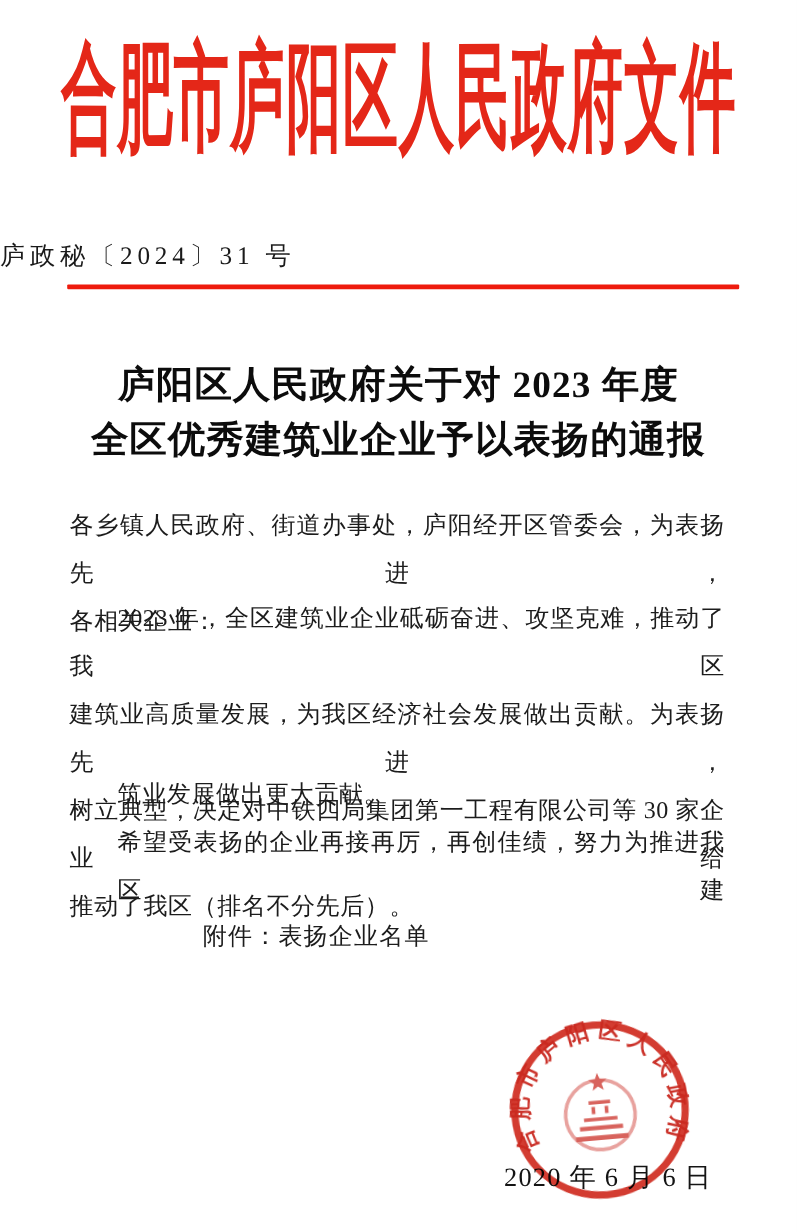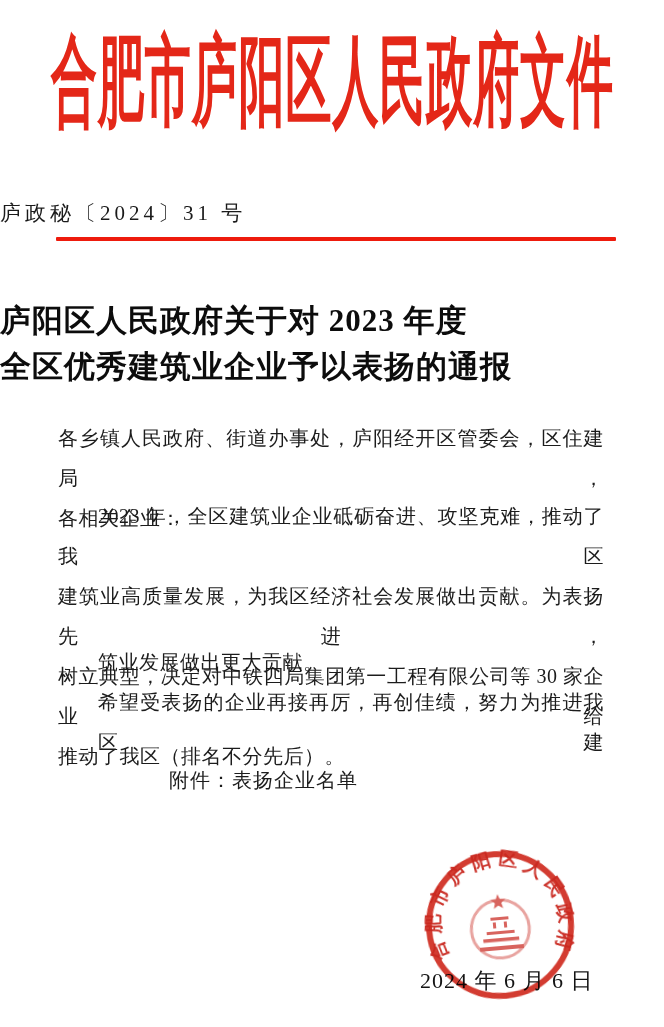--- a/index.html
+++ b/index.html
@@ -25,21 +25,21 @@
     position:absolute;top:199px;left:0;width:100%;text-align:left;
     font-size:21px;letter-spacing:4px;color:#1a1a1a;
   }
 
   .red-line{
     position:absolute;left:56px;top:237px;width:560px;height:4px;
     background:#ee1b0d;border-radius:1px;
   }
 
   .doc-title{
-    position:absolute;top:298px;left:0;width:100%;text-align:left;
+    position:absolute;top:298px;left:0;width:100%;text-align:center;
     font-weight:bold;font-size:31px;line-height:46px;color:#0c0c0c;
     letter-spacing:1px;
   }
 
   .para{
     position:absolute;left:58px;width:546px;
     font-size:20px;line-height:40px;color:#1c1c1c;letter-spacing:0.5px;
   }
   .para-1{top:418px;}
   .para-2{top:496px;}
@@ -87,37 +87,37 @@
   <div class="doc-number">庐政秘〔2024〕31 号</div>
 
   <div class="red-line"></div>
 
   <div class="doc-title">
     <div>庐阳区人民政府关于对 2023 年度</div>
     <div>全区优秀建筑业企业予以表扬的通报</div>
   </div>
 
   <div class="para para-1">
-      <div class="bline j">各乡镇人民政府、街道办事处，庐阳经开区管委会，区住建局，</div>
+      <div class="bline j">各乡镇人民政府、街道办事处，庐阳经开区管委会，为表扬先进，</div>
       <div class="bline">各相关企业：</div>
     </div>
   <div class="para para-2">
       <div class="bline j ind">2023 年，全区建筑业企业砥砺奋进、攻坚克难，推动了我区</div>
       <div class="bline j">建筑业高质量发展，为我区经济社会发展做出贡献。为表扬先进，</div>
       <div class="bline j">树立典型，决定对中铁四局集团第一工程有限公司等 30 家企业给</div>
       <div class="bline">推动了我区（排名不分先后）。</div>
     </div>
   <div class="para para-3">
       <div class="bline">筑业发展做出更大贡献。</div>
       <div class="bline j">希望受表扬的企业再接再厉，再创佳绩，努力为推进我区建</div>
     </div>
 
   <div class="attachment">附件：表扬企业名单</div>
 
-  <div class="issue-date">2024 年 6 月 6 日</div>
+  <div class="issue-date">2020 年 6 月 6 日</div>
 
   <svg class="seal" viewBox="0 0 160 160" xmlns="http://www.w3.org/2000/svg">
     <circle cx="80" cy="80" r="71" fill="none" stroke="#cf2b20" stroke-width="6" opacity="0.92"></circle>
     <path id="ringPath" d="M 26.5 107.2 A 60 60 0 1 1 133.5 107.2" fill="none"></path>
     <text font-size="19" font-weight="bold" fill="#c9281f" opacity="0.95" font-family="&quot;Liberation Serif&quot;,&quot;DejaVu Serif&quot;,serif">
       <textPath href="#ringPath" startOffset="0" textLength="245" lengthAdjust="spacing">合肥市庐阳区人民政府</textPath>
     </text>
     <g fill="#c9281f" opacity="0.72">
       <circle cx="80" cy="84" r="29" fill="none" stroke="#c9281f" stroke-width="3" opacity="0.6"></circle>
       <polygon points="80,49 82,54.2 87.6,54.5 83.2,58.1 84.7,63.5 80,60.4 75.3,63.5 76.8,58.1 72.4,54.5 78,54.2"></polygon>

